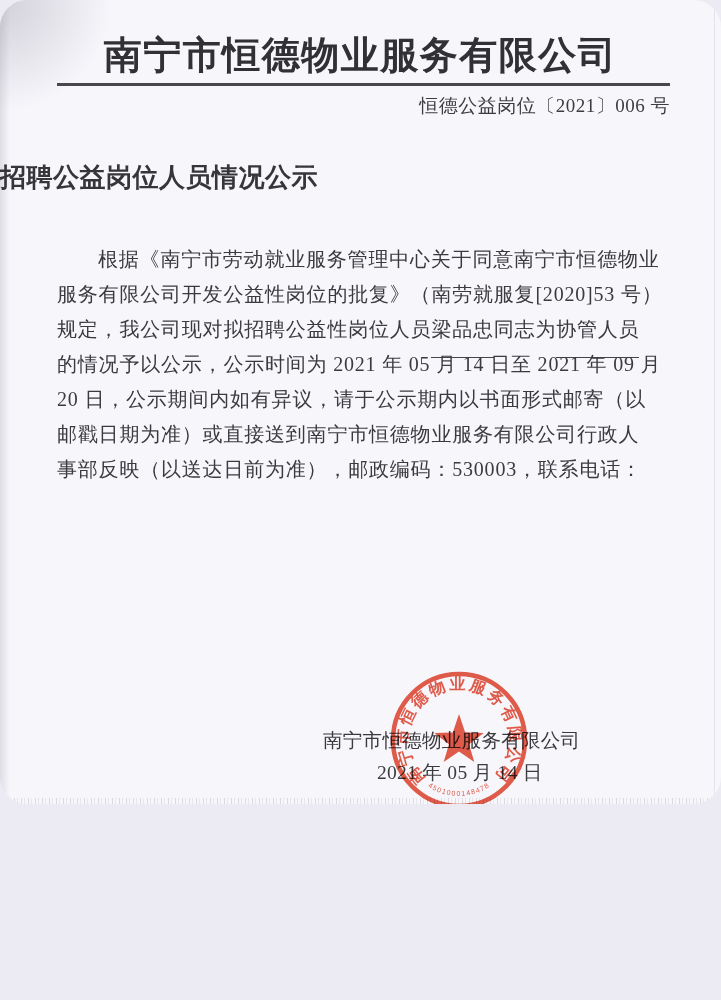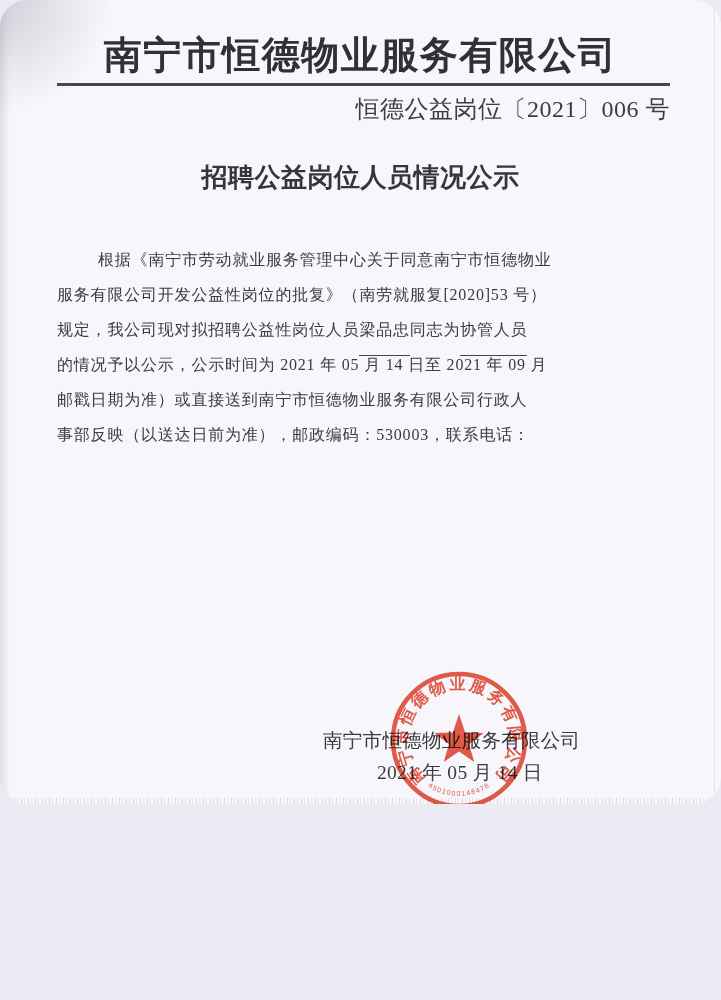--- a/index.html
+++ b/index.html
@@ -46,32 +46,32 @@
     font-size:38px; font-weight:bold; letter-spacing:1.5px;
     color:#303035;
     font-family:"Liberation Serif", serif;
   }
   .title-rule {
     position:absolute; left:57px; top:83px; width:613px; height:3px;
     background:#47474c;
   }
   .doc-number {
     position:absolute; right:51px; top:93px;
-    font-size:24px; letter-spacing:0.5px; color:#3c3c41;
+    font-size:19px; letter-spacing:0.5px; color:#3c3c41;
   }
   .notice-title {
     position:absolute; left:0; right:0; top:160px; margin:0;
-    text-align:center;
+    text-align:left;
     font-size:26px; font-weight:bold; letter-spacing:0.5px;
     color:#35353a;
     font-family:"Liberation Sans", sans-serif;
   }
   .body-text {
     position:absolute; left:57px; top:242px; width:613px;
-    font-size:16px; letter-spacing:0.8px; color:#3a3a3f;
+    font-size:20px; letter-spacing:0.8px; color:#3a3a3f;
   }
   .body-text .line {
     height:35px; line-height:35px; white-space:nowrap;
   }
   .indent { padding-left:41px; }
   .u {
     border-bottom:1.5px solid #44444a;
     padding-bottom:17px;
   }
   .sig-company {
@@ -113,20 +113,21 @@
   <div class="title-rule"></div>
   <div class="doc-number">恒德公益岗位〔2021〕006 号</div>
 
   <h2 class="notice-title">招聘公益岗位人员情况公示</h2>
 
   <div class="body-text">
     <div class="line indent">根据《南宁市劳动就业服务管理中心关于同意南宁市恒德物业</div>
     <div class="line">服务有限公司开发公益性岗位的批复》（南劳就服复[2020]53 号）</div>
     <div class="line"><span>规定，我公司现对拟招聘公益性岗位人员</span><span class="u">梁品忠</span><span>同志为</span><span class="u">协管人员</span></div>
     <div class="line">的情况予以公示，公示时间为 2021 年 05 月 14 日至 2021 年 09 月</div>
+    <div class="line">20 日，公示期间内如有异议，请于公示期内以书面形式邮寄（以</div>
     <div class="line">邮戳日期为准）或直接送到南宁市恒德物业服务有限公司行政人</div>
     <div class="line">事部反映（以送达日前为准），邮政编码：530003，联系电话：</div>
   </div>
 
   <div class="sig-company">南宁市恒德物业服务有限公司</div>
   <div class="sig-date">2021 年 05 月 14 日</div>
 
   <svg class="seal" viewBox="0 0 150 150" xmlns="http://www.w3.org/2000/svg">
     <circle class="seal-stroke" cx="75" cy="75" r="66" fill="none" stroke="#e4503c" stroke-width="4.5"></circle>
     <path id="sealTopArc" d="M 43.9 115.4 A 51 51 0 1 1 106.1 115.4" fill="none"></path>

